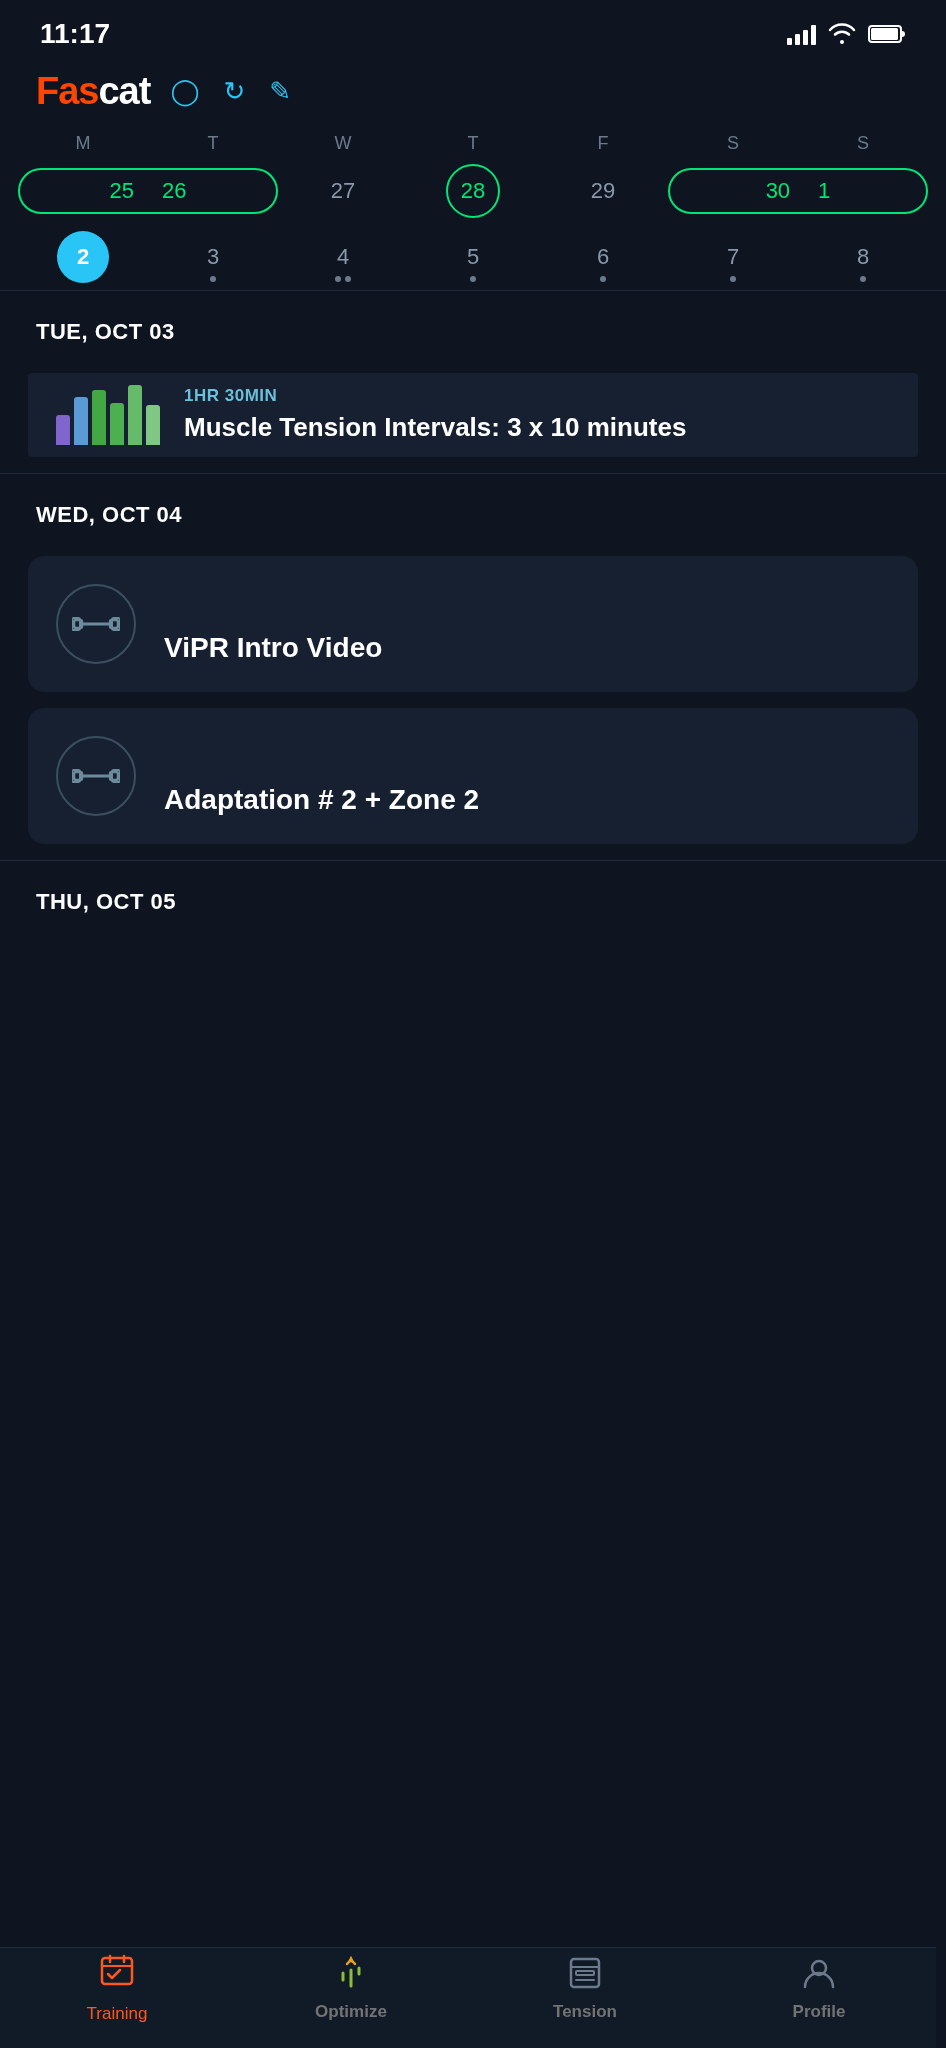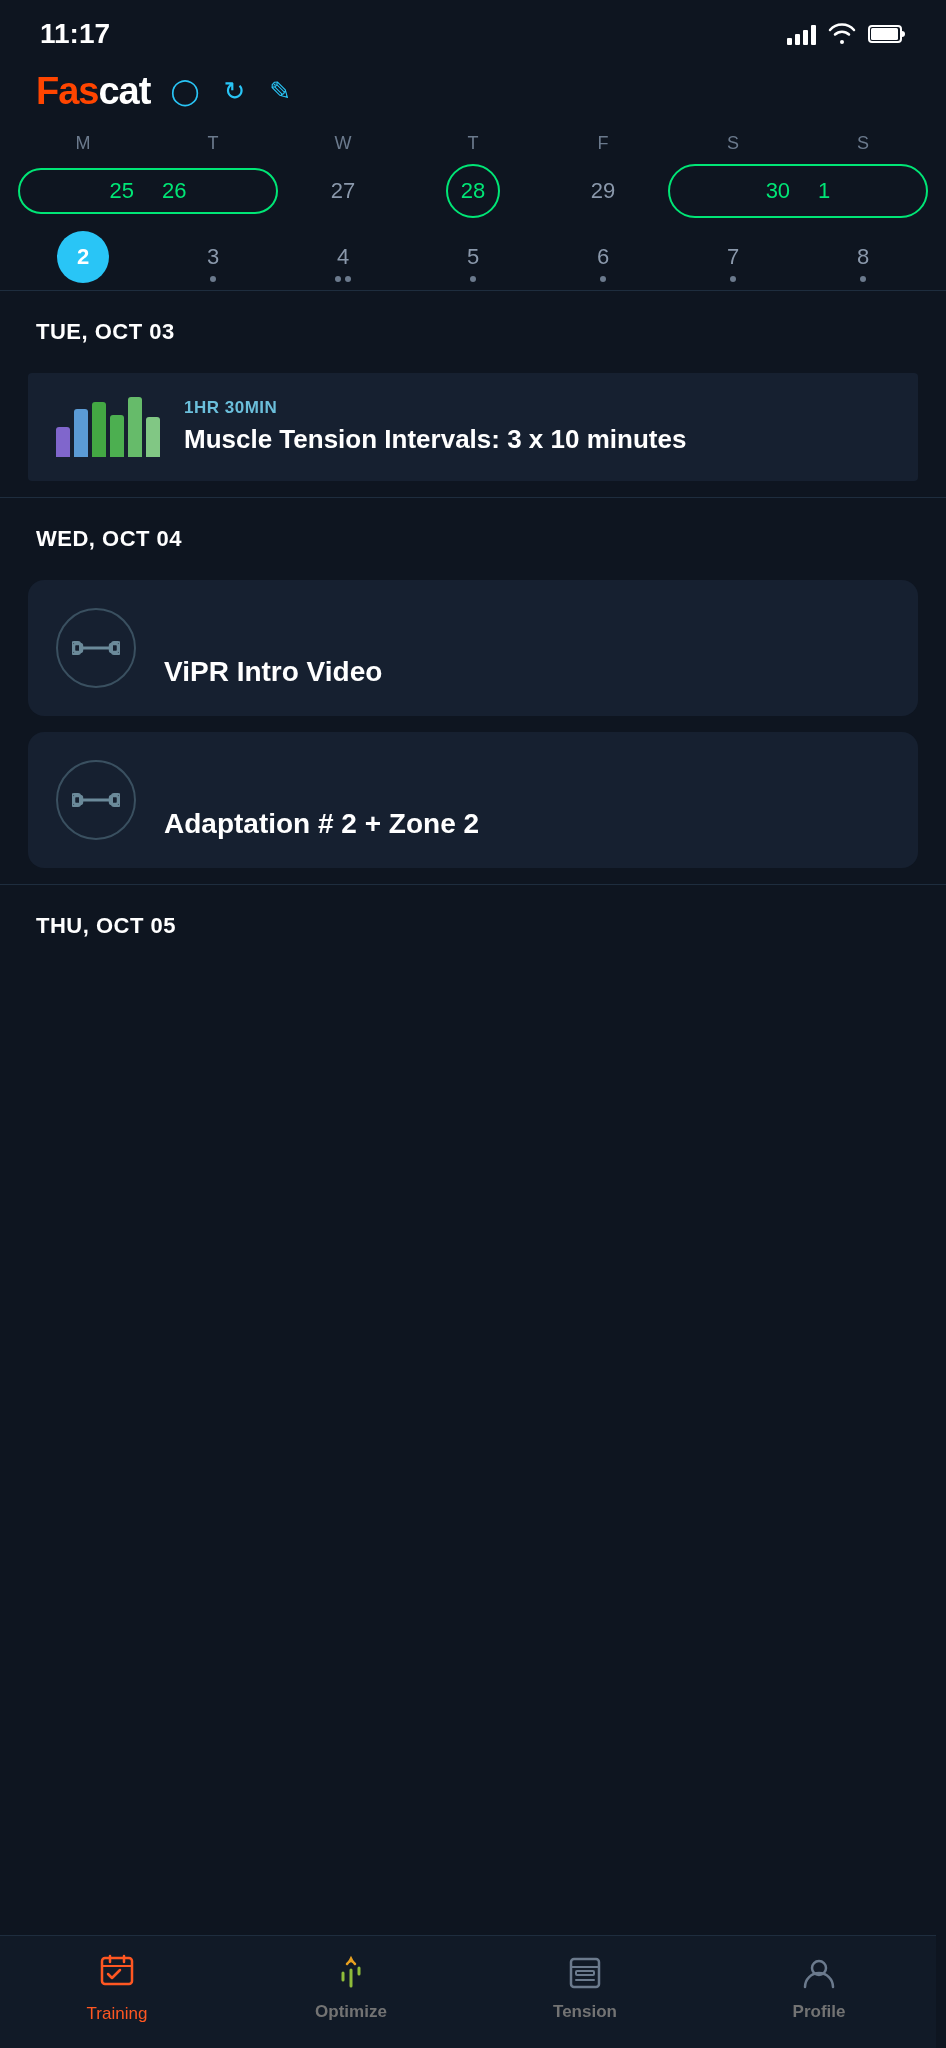--- a/index.html
+++ b/index.html
@@ -147,21 +147,21 @@
       border-radius: 50%;
     }
     .cal-pill-right {
       grid-column: span 2;
       display: flex;
       align-items: center;
       justify-content: center;
       gap: 28px;
       border: 2.5px solid #00e676;
       border-radius: 34px;
-      height: 54px;
+      height: 46px;
       font-size: 22px;
       font-weight: 500;
       color: #00e676;
     }
 
     
     .dot {
       width: 6px;
       height: 6px;
       border-radius: 50%;
@@ -202,21 +202,21 @@
       font-weight: 700;
       color: #fff;
       letter-spacing: 0.5px;
     }
 
     
     .workout-card {
       background: #162030;
       border-radius: 4px;
       margin: 16px 28px;
-      padding: 24px 28px;
+      padding: 12px 28px;
       display: flex;
       align-items: center;
       gap: 24px;
       cursor: pointer;
     }
     .workout-icon-bar {
       display: flex;
       align-items: flex-end;
       gap: 4px;
       min-width: 80px;
@@ -274,21 +274,21 @@
     .bottom-nav {
       position: fixed;
       bottom: 0;
       left: 0;
       width: 936px;
       background: #111a27;
       border-top: 1px solid #1e2d3e;
       display: flex;
       align-items: center;
       justify-content: space-around;
-      padding: 16px 0 24px;
+      padding: 4px 0 24px;
       z-index: 100;
     }
     .nav-item {
       display: flex;
       flex-direction: column;
       align-items: center;
       gap: 6px;
       cursor: pointer;
       min-width: 100px;
     }

